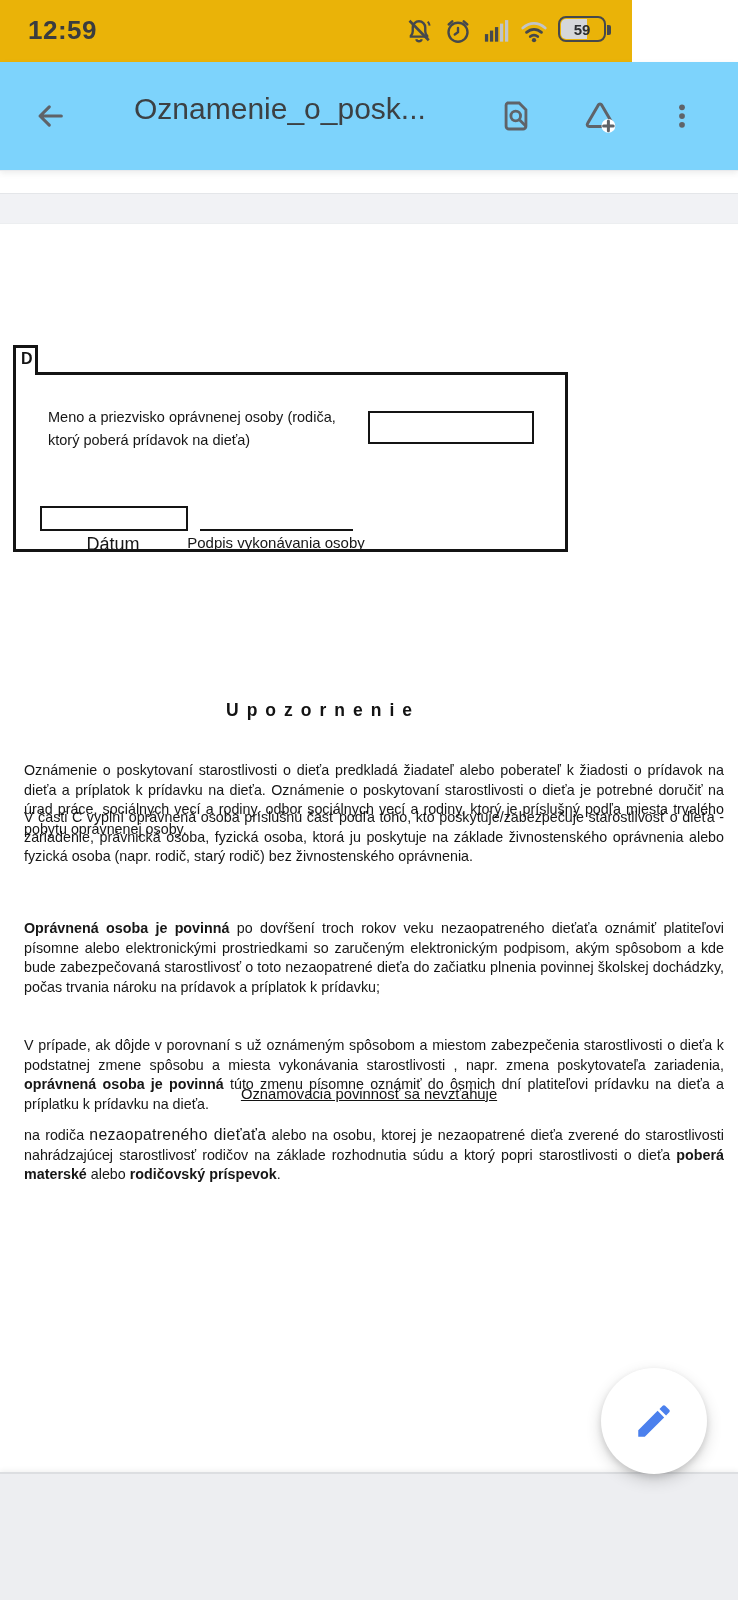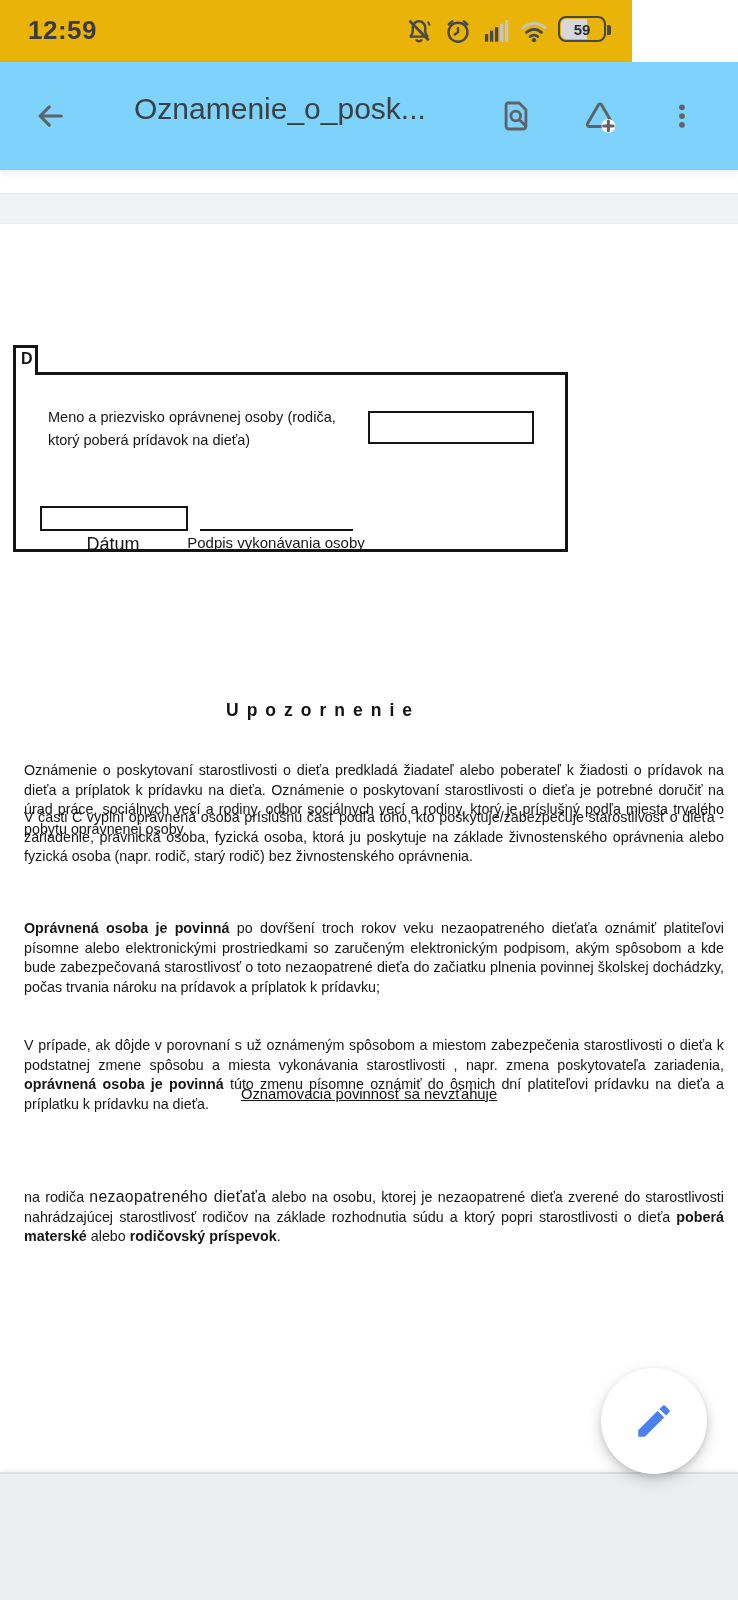--- a/index.html
+++ b/index.html
@@ -47,21 +47,21 @@
 
   
   .notice-heading{position:absolute;left:0;top:684px;width:646px;text-align:center;
     font-size:17.5px;font-weight:700;letter-spacing:8px;color:#131313;margin-top:16px;}
   .para{position:absolute;left:20px;width:700px;margin:4px;font-size:14.3px;line-height:19.7px;
     color:#161616;text-align:justify;text-align-last:left;}
   .p1{top:757px;}
   .p2{top:804px;}
   .p3{top:915px;}
   .p4{top:1032px;}
-  .p5{top:1183px;}
+  .p5{top:1121px;}
   .para b{font-weight:700;}
   .lg{font-size:15.8px;letter-spacing:.3px;}
   .sub-heading{position:absolute;left:0;top:1086px;width:738px;text-align:center;
     font-size:14.8px;font-weight:400;text-decoration:underline;color:#131313;}
 
   
   .fab{position:absolute;left:601px;top:1368px;width:106px;height:106px;border-radius:50%;
     background:#fff;border:none;cursor:pointer;z-index:6;
     box-shadow:0 3px 6px rgba(0,0,0,.12), 0 6px 16px rgba(0,0,0,.16);
     display:flex;align-items:center;justify-content:center;}

